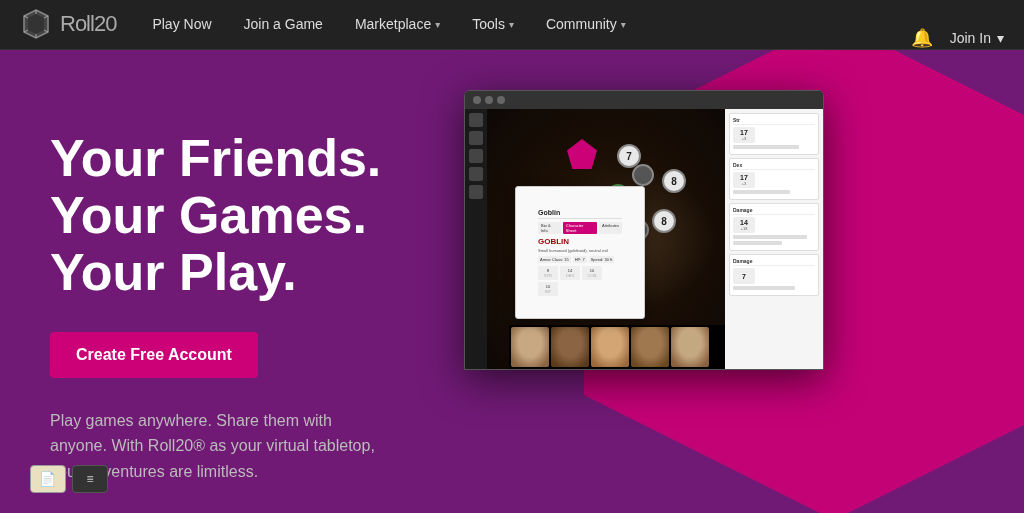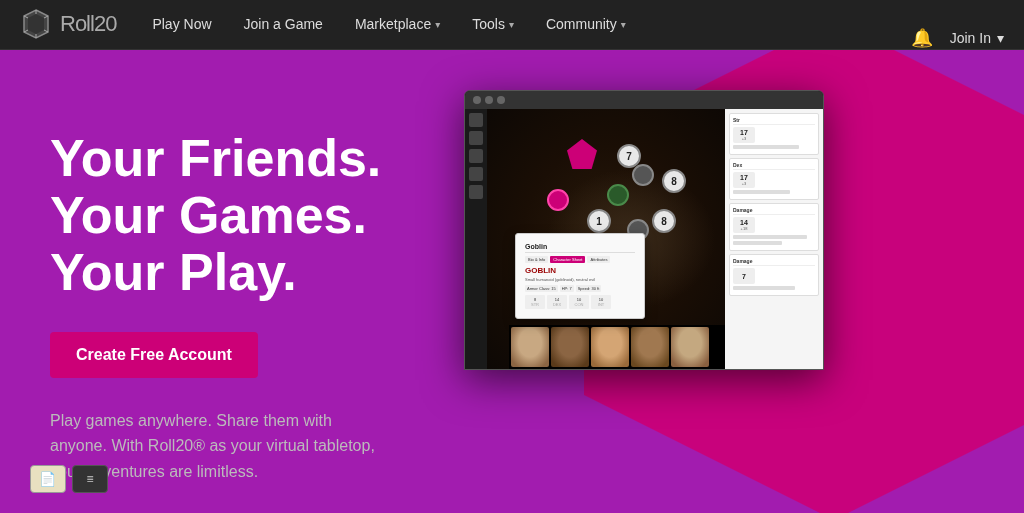--- a/index.html
+++ b/index.html
@@ -85,21 +85,21 @@
       gap: 6px;
       background: transparent;
       border: none;
       color: #ddd;
       font-size: 14px;
       cursor: pointer;
     }
 
     
     .hero {
-      background: #a21caf;
+      background: #701a75;
       height: 463px;
       position: relative;
       overflow: hidden;
       display: flex;
       align-items: flex-start;
       padding: 60px 50px 0;
     }
 
     
     .hero::before {
@@ -327,21 +327,21 @@
     }
     
     .goblin-card {
       position: absolute;
       bottom: 50px;
       left: 50px;
       width: 130px;
       background: #f9f9f9;
       border: 1px solid #ccc;
       border-radius: 3px;
-      padding: 9px;
+      padding: 22px;
       font-size: 5px;
       color: #333;
       box-shadow: 0 4px 12px rgba(0,0,0,0.4);
       z-index: 5;
     }
     .goblin-card-title {
       font-size: 7px;
       font-weight: bold;
       color: #222;
       margin-bottom: 3px;

